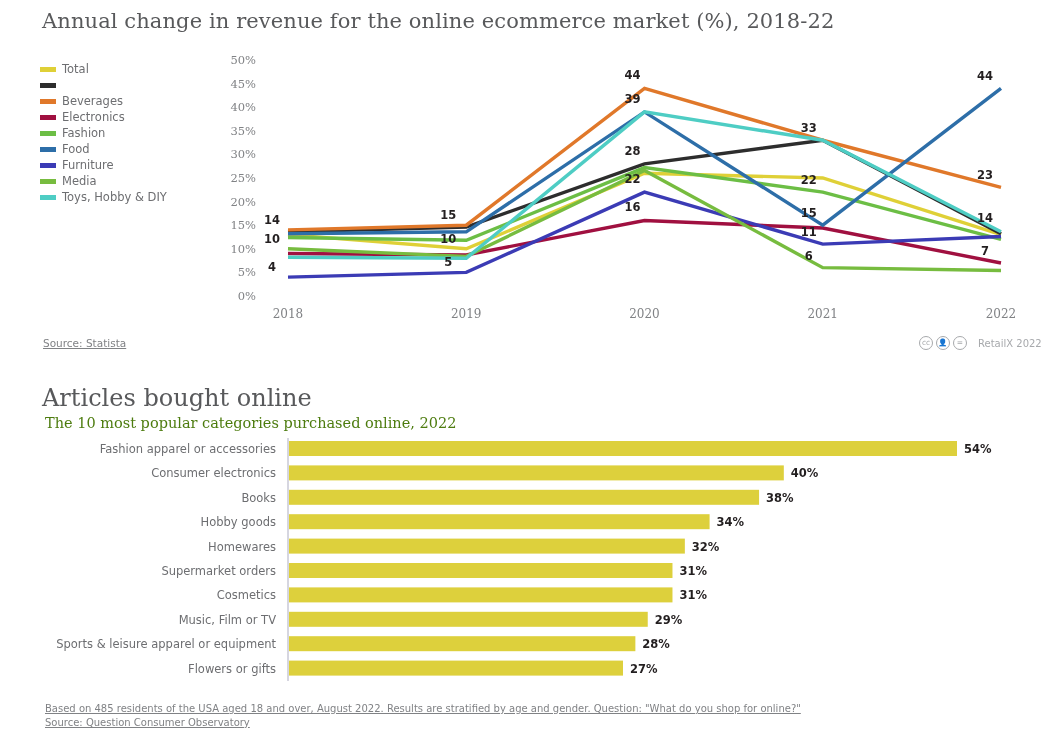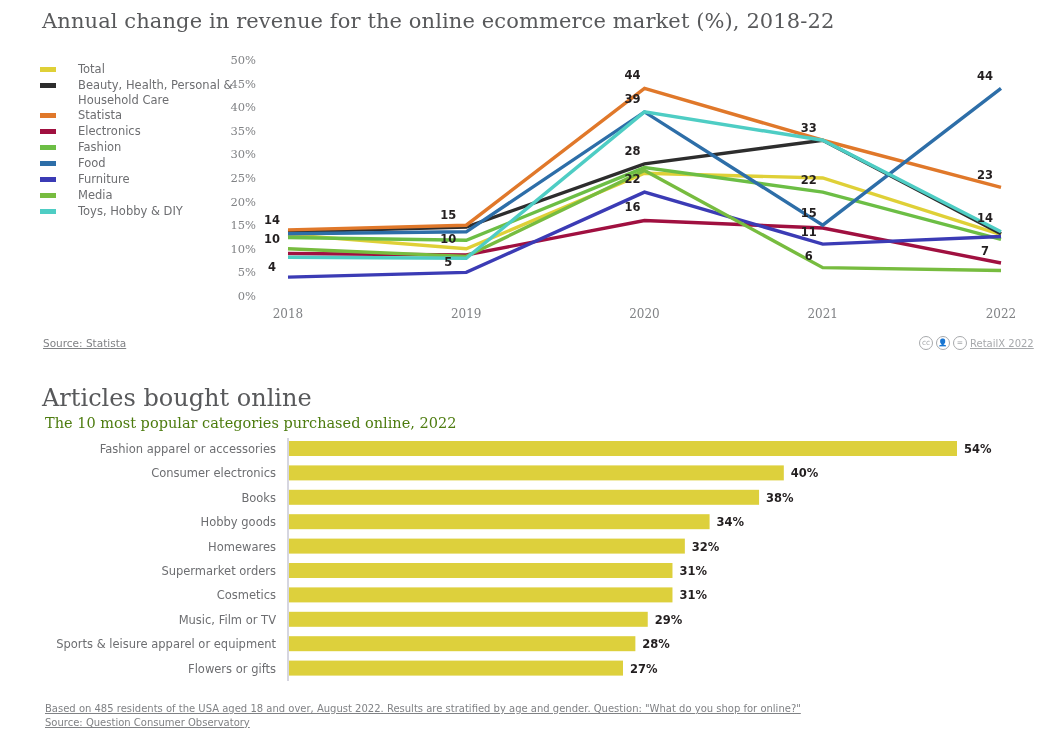--- a/index.html
+++ b/index.html
@@ -49,21 +49,20 @@
     height: 5px;
     margin-top: 5px;
     margin-right: 6px;
     flex: 0 0 16px;
     border-radius: 0;
   }
   .legend-label {
     font-size: 11.5px;
     color: #6d6e71;
     line-height: 14.5px;
-    margin-left: 16px;
   }
 
   #line-svg {
     position: absolute;
     left: 0; top: 40px;
   }
 
   .axis-tick-y {
     font-size: 11.5px;
     fill: #808285;
@@ -104,22 +103,21 @@
     align-items: center;
     justify-content: center;
     font-size: 7.5px;
     color: #a7a9ac;
     font-family: "DejaVu Sans", sans-serif;
     line-height: 1;
   }
   .cc-text {
     font-size: 10px;
     color: #a7a9ac;
-    margin-left: 0;
-    text-decoration: underline;
+    margin-left: 8px;
   }
 
   
   #panel-bar {
     position: absolute;
     left: 16px; top: 365px;
     width: 1049px;
     height: 373px;
   }
   #bar-title {
@@ -168,25 +166,24 @@
 
   <div id="line-title">Annual change in revenue for the online ecommerce market (%), 2018-22</div>
 
   <div id="line-legend">
       <div class="legend-row">
         <span class="legend-swatch" style="background: rgb(223, 208, 55);"></span>
         <span class="legend-label">Total</span>
       </div>
       <div class="legend-row">
         <span class="legend-swatch" style="background: rgb(45, 45, 45);"></span>
-        <span class="legend-label">Beauty, Health, Personal &amp; Household Care</span>
       </div>
       <div class="legend-row">
         <span class="legend-swatch" style="background: rgb(224, 120, 42);"></span>
-        <span class="legend-label">Statista</span>
+        <span class="legend-label">Beverages</span>
       </div>
       <div class="legend-row">
         <span class="legend-swatch" style="background: rgb(160, 16, 64);"></span>
         <span class="legend-label">Electronics</span>
       </div>
       <div class="legend-row">
         <span class="legend-swatch" style="background: rgb(108, 190, 69);"></span>
         <span class="legend-label">Fashion</span>
       </div>
       <div class="legend-row">

